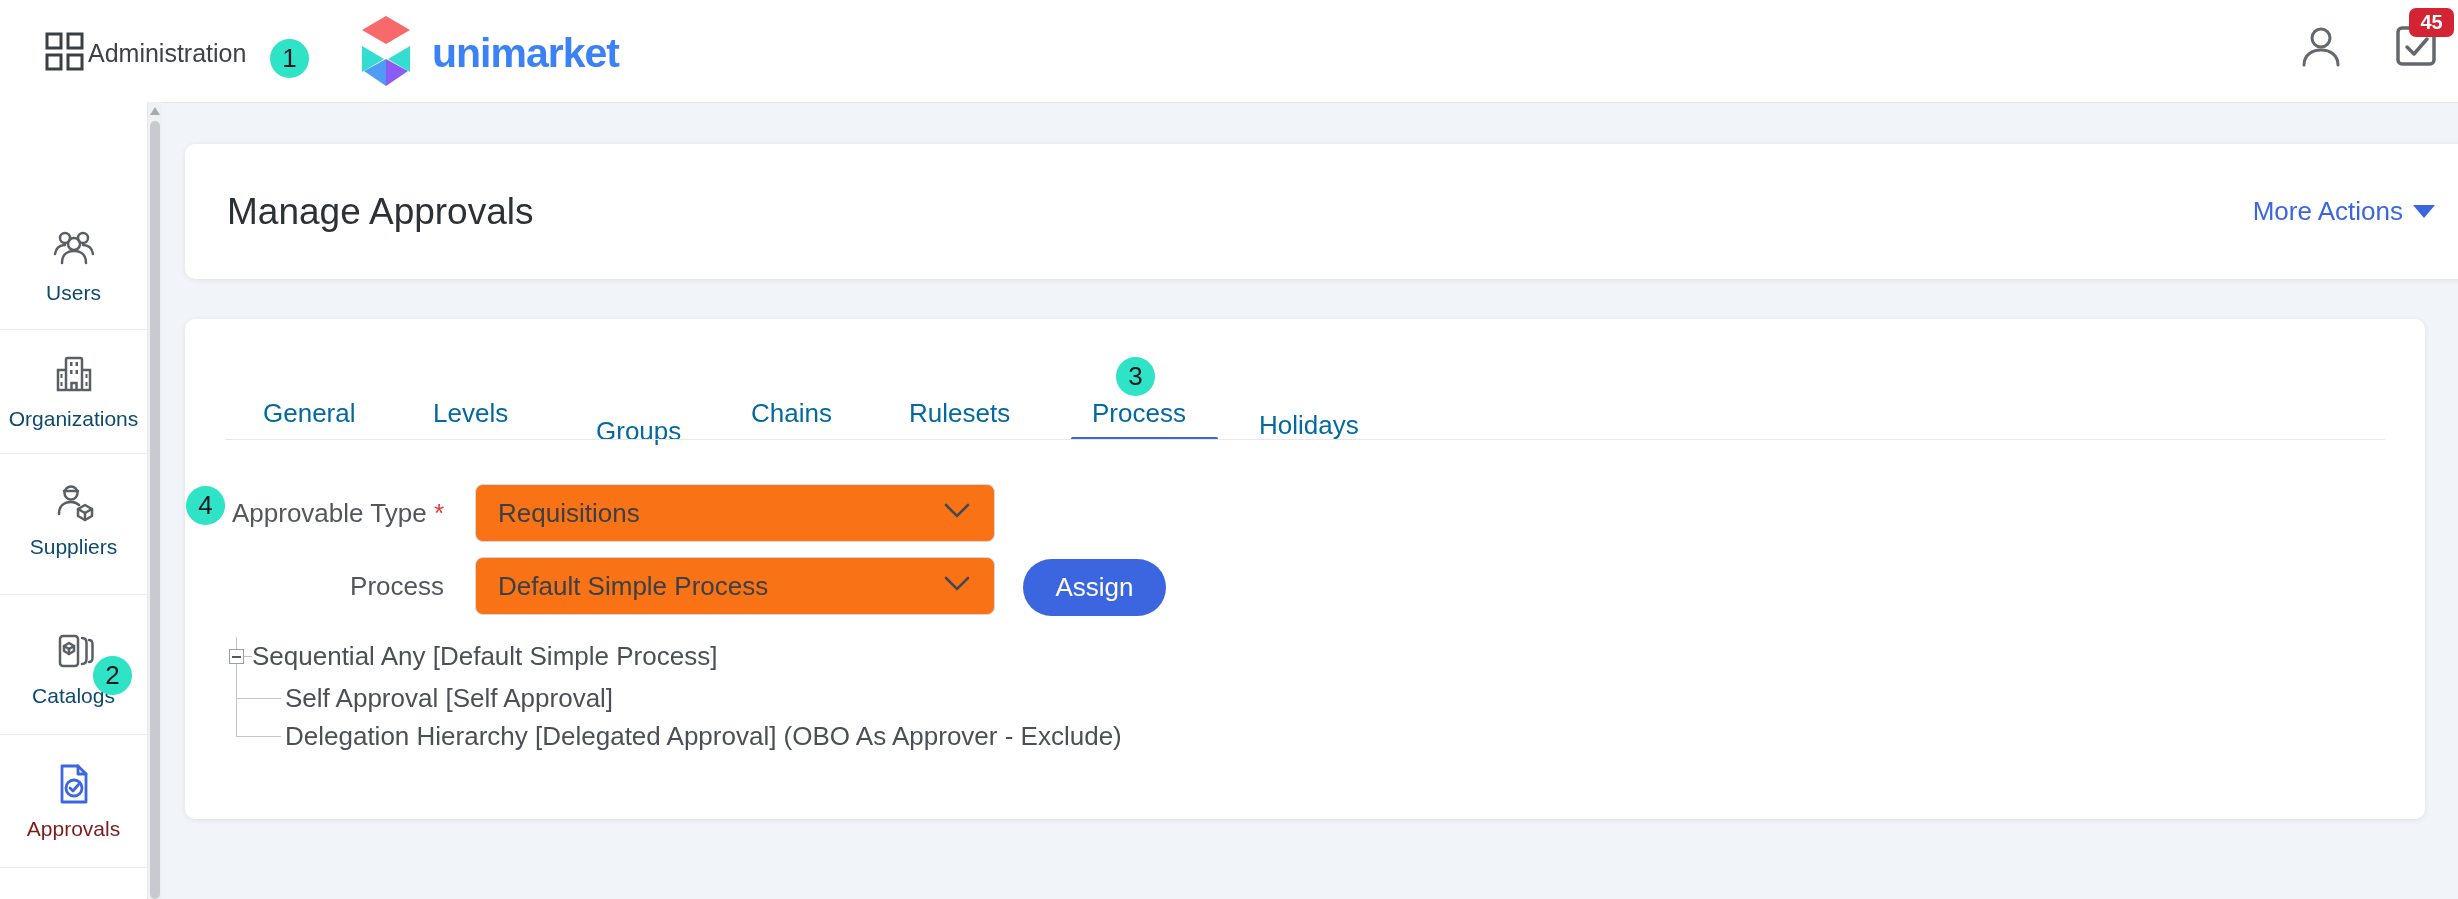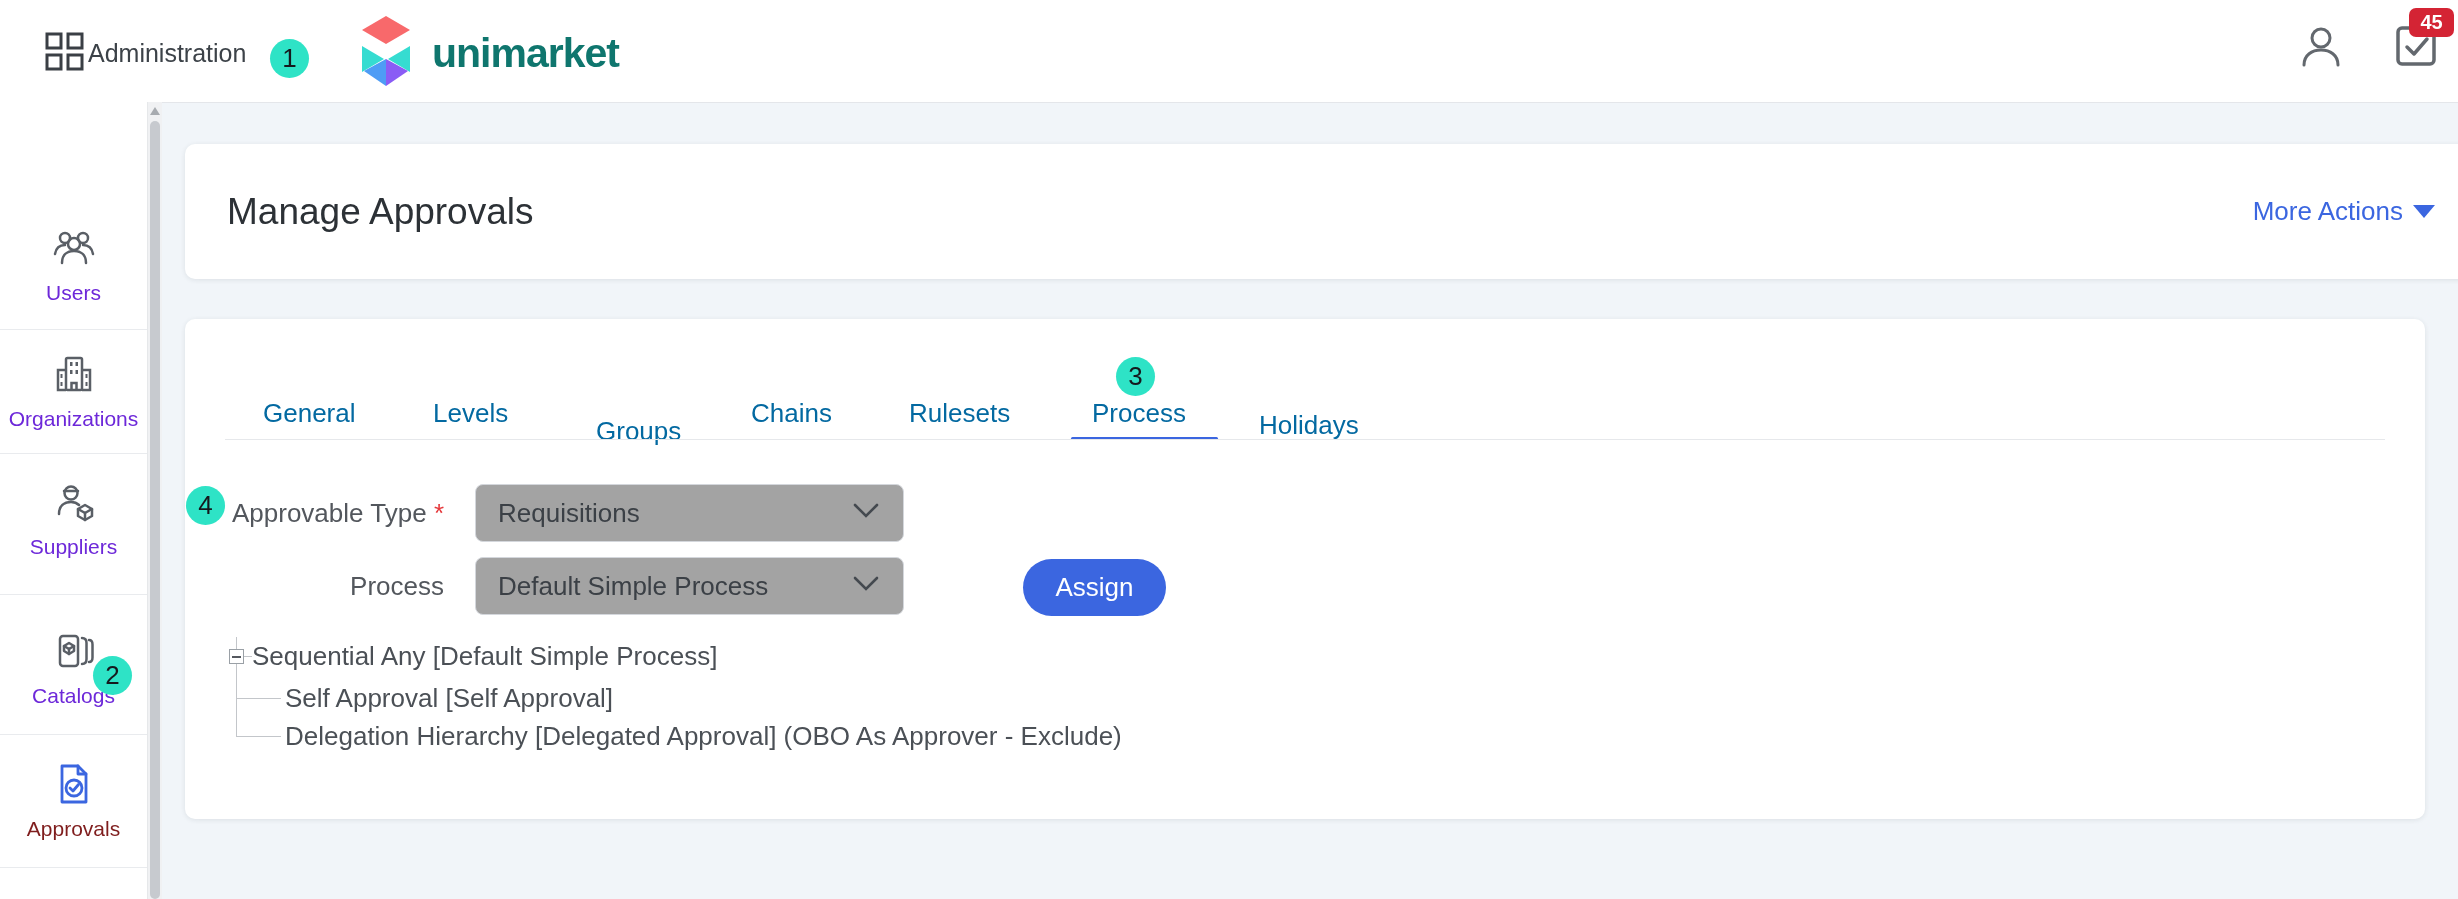--- a/index.html
+++ b/index.html
@@ -6,39 +6,39 @@
   html,body { background:#fff; }
   .page {
     position:relative; width:2458px; height:899px; overflow:hidden;
     font-family:"Liberation Sans", sans-serif; background:#fff;
   }
   
   .topbar { position:absolute; left:0; top:0; width:2458px; height:102px; background:#fff; z-index:5; }
   .menu-btn { position:absolute; left:44px; top:31px; display:flex; align-items:center; gap:4px; cursor:pointer; }
   .menu-label { font-size:25px; color:#3c4248; }
   .brand { position:absolute; left:358px; top:14px; display:flex; align-items:center; gap:18px; cursor:pointer; }
-  .brand-word { font-size:41px; font-weight:700; color:#0f766e; letter-spacing:-1px; }
+  .brand-word { font-size:41px; font-weight:700; color:#3b82f6; letter-spacing:-1px; }
   .top-right-btn { position:absolute; top:24px; cursor:pointer; }
   .person-btn { left:2298px; }
   .tasks-btn { left:2394px; }
   .count-badge {
     position:absolute; right:-16px; top:-16px; min-width:45px; height:29px; padding:0 8px;
     background:#d42434; color:#fff; font-size:20px; font-weight:700; border-radius:7px;
     display:flex; align-items:center; justify-content:center;
   }
   
   .anno {
     position:absolute; width:39px; height:39px; border-radius:50%; background:#2ee3c6;
     color:#15191d; font-size:26px; display:flex; align-items:center; justify-content:center; z-index:9;
   }
   
   .sidebar { position:absolute; left:0; top:102px; width:147px; height:797px; background:#fff; z-index:4; }
   .side-item { position:absolute; left:0; width:147px; text-align:center; cursor:pointer; }
   .side-item svg { display:block; margin:0 auto; }
-  .side-label { display:block; margin-top:11px; font-size:21px; color:#6d28d9; }
+  .side-label { display:block; margin-top:11px; font-size:21px; color:#0c4a6e; }
   .side-item.active .side-label { color:#7f1d1d; }
   .side-divider { position:absolute; left:0; width:147px; height:1px; background:#e9ebee; }
   
   .sscroll { position:absolute; left:147px; top:102px; width:15px; height:797px; background:#f0f1f3; border-left:1px solid #e6e8ea; z-index:4; }
   .sscroll-arrow { position:absolute; left:2px; top:5px; width:0; height:0; border-left:5px solid transparent; border-right:5px solid transparent; border-bottom:8px solid #a7abb0; }
   .sscroll-thumb { position:absolute; left:2px; top:19px; width:10px; height:778px; background:#c7cacf; border-radius:5px; }
   
   .main { position:absolute; left:162px; top:102px; width:2296px; height:797px; background:#f1f5f9; border-top:1px solid #e4e6ea; }
   .card { position:absolute; background:#fff; border-radius:10px; box-shadow:0 1px 5px rgba(40,50,60,.10); }
   .card-head { left:23px; top:41px; width:2312px; height:135px; }
@@ -48,21 +48,21 @@
   .caret-down { width:0; height:0; border-left:11px solid transparent; border-right:11px solid transparent; border-top:13px solid #3b66e0; }
   .card-body { left:23px; top:216px; width:2240px; height:500px; }
   
   .tabbar-divider { position:absolute; left:40px; right:40px; top:120px; height:1px; background:#e6e8eb; }
   .tab { position:absolute; top:74px; height:46px; line-height:40px; font-size:26px; color:#0369a1; cursor:pointer; white-space:nowrap; }
   .tab-underline { position:absolute; left:886px; top:118px; width:147px; height:3px; background:#3b66e0; border-radius:2px; }
   
   .form-label { position:absolute; left:0; width:259px; text-align:right; font-size:26px; color:#53575d; line-height:58px; }
   .req { color:#e5383b; }
   .select {
-    position:absolute; left:290px; width:429px; height:58px; background:#a3a3a3;
+    position:absolute; left:290px; width:520px; height:58px; background:#f97316;
     border:1px solid #d4d7dc; border-radius:8px; cursor:pointer;
     display:flex; align-items:center; padding:0 24px 0 22px;
   }
   .select-value { font-size:26px; color:#3b4046; flex:1; }
   .assign-btn {
     position:absolute; left:838px; top:240px; width:143px; height:57px; border:none; cursor:pointer;
     background:#3b66e0; color:#fff; font-size:26px; font-family:inherit; border-radius:29px;
     display:flex; align-items:center; justify-content:center;
   }
   

